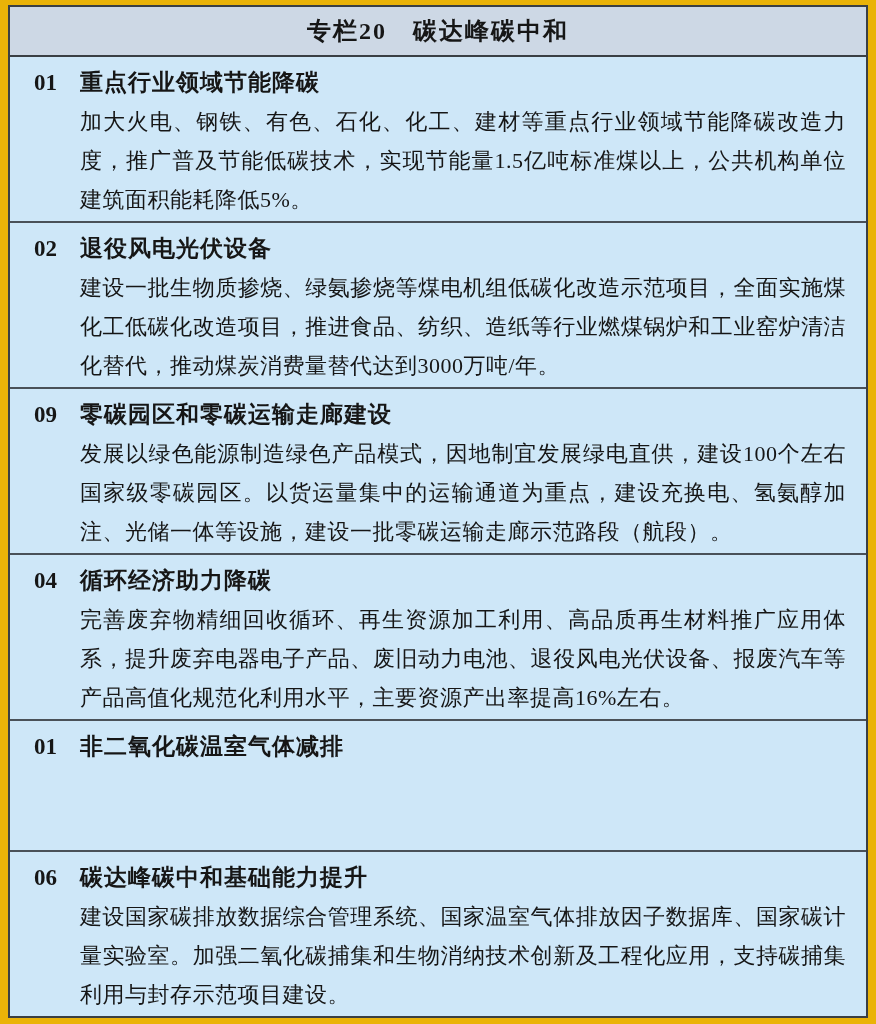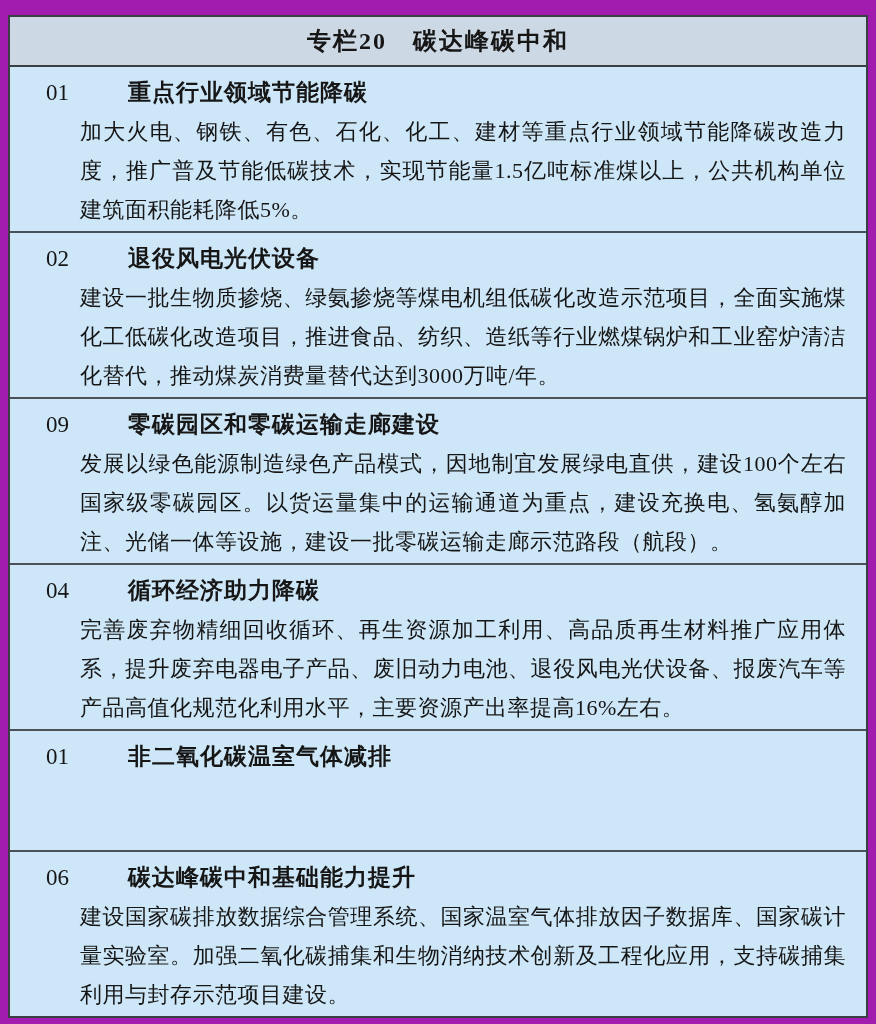--- a/index.html
+++ b/index.html
@@ -1,21 +1,21 @@
 <!DOCTYPE html>
 <html lang="zh"><head>
 <meta charset="utf-8">
 <style>
   html, body { margin: 0; padding: 0; background: #ffffff; }
   .page {
     width: 876px;
     height: 1024px;
     box-sizing: border-box;
-    padding: 15px 8px 6px 8px;
-    background: #a21caf;
+    padding: 5px 8px 6px 8px;
+    background: #eab308;
     font-family: "Liberation Serif", serif;
     color: #161616;
     overflow: hidden;
   }
   .panel {
     height: 100%;
     box-sizing: border-box;
     border: 2px solid #3a3f44;
     display: flex;
     flex-direction: column;
@@ -41,24 +41,23 @@
   }
   .section:last-child { border-bottom: none; }
   .section-head {
     font-size: 23px;
     line-height: 39px;
     white-space: nowrap;
   }
   .section-num {
     display: inline-block;
     width: 46px;
-    font-weight: normal;
-    margin-left: 12px;
+    font-weight: bold;
   }
-  .section-title { font-weight: bold; letter-spacing: 1px; margin-left: 36px; }
+  .section-title { font-weight: bold; letter-spacing: 1px; }
   .section-body {
     margin: 0 0 0 46px;
     font-size: 22px;
     line-height: 39px;
     text-align: justify;
     letter-spacing: 0.5px;
   }
 </style>
 </head>
 <body>

